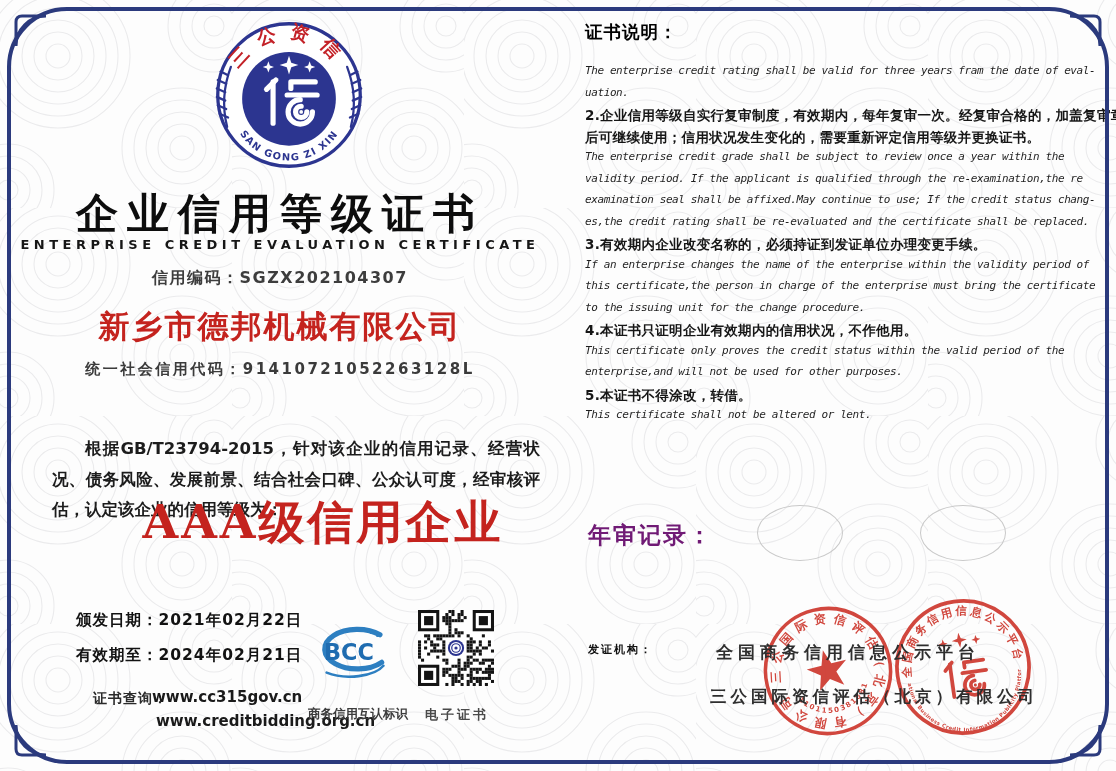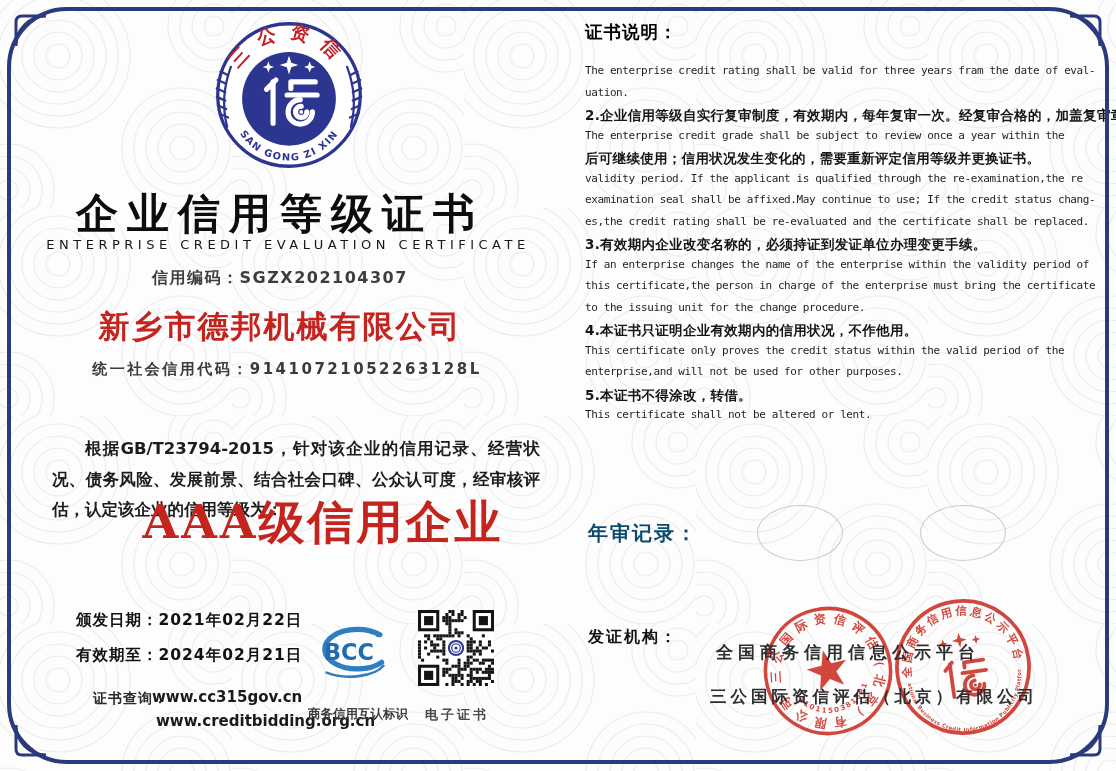--- a/index.html
+++ b/index.html
@@ -16,34 +16,34 @@
   .layer{position:absolute;left:0;top:0;width:100%;height:100%;z-index:2;}
 
   
   .logo-wrap{left:214px;top:20px;width:150px;height:150px;}
   .cert-title{
     left:0;top:186px;width:560px;text-align:center;
     font-family:"DejaVu Serif","Liberation Serif",serif;
     font-weight:900;font-size:42px;letter-spacing:9px;color:#0d0d0d;white-space:nowrap;
   }
   .cert-subtitle{
-    left:8px;top:237px;width:560px;text-align:center;
-    font-weight:normal;font-size:13px;letter-spacing:4.5px;color:#161616;white-space:nowrap;
+    left:0;top:237px;width:560px;text-align:center;
+    font-weight:bold;font-size:13px;letter-spacing:4.5px;color:#161616;white-space:nowrap;
   }
   .credit-code{
     left:0;top:268px;width:560px;text-align:center;
     font-weight:bold;font-size:16px;letter-spacing:1.5px;color:#3d3d3d;
   }
   .company-name{
     left:0;top:306px;width:560px;text-align:center;
     font-weight:bold;font-size:31px;letter-spacing:2px;color:#c4231e;white-space:nowrap;
   }
   .uscc{
     left:0;top:360px;width:560px;text-align:center;
-    font-weight:bold;font-size:15px;letter-spacing:2.5px;color:#3b3b3b;padding-left:7px;
+    font-weight:bold;font-size:15px;letter-spacing:2.5px;color:#3b3b3b;
   }
   .statement{
     left:52px;top:394px;width:488px;
     font-size:16.5px;font-weight:600;line-height:1.85;color:#1c1c1c;
     text-align:justify;text-indent:2em;margin-top:40px;
   }
   .rating{
     left:0;top:492px;width:560px;text-align:center;
     font-family:"DejaVu Serif","Liberation Serif",serif;
     font-weight:900;font-size:46px;letter-spacing:3px;color:#c4231e;white-space:nowrap;margin-left:43px;
@@ -58,26 +58,26 @@
   .qr-wrap{left:418px;top:610px;width:76px;height:76px;}
   .qr-caption{left:414px;top:706px;width:86px;text-align:center;font-size:13px;color:#4a4a4a;letter-spacing:3px;font-weight:600;}
 
   
   .notes-heading{left:585px;top:20px;font-size:17.5px;font-weight:bold;color:#000;letter-spacing:1px;}
   .notes{left:585px;top:64px;width:515px;}
   .note-line{height:21.5px;white-space:nowrap;overflow:visible;}
   .note-line.zh{font-size:13.5px;font-weight:600;color:#161616;letter-spacing:0.3px;}
   .note-line.en{
     font-family:"DejaVu Sans Mono","Liberation Mono",monospace;
-    font-size:11px;letter-spacing:-0.4px;color:#1f1f1f;
-  }
-  .review-label{left:588px;top:520px;font-size:20px;font-weight:bold;color:#0c4a6e;letter-spacing:2px;}
+    font-size:11px;letter-spacing:-0.4px;color:#1f1f1f;font-style:italic;
+  }
+  .review-label{left:588px;top:520px;font-size:23px;font-weight:bold;color:#701a75;letter-spacing:2px;}
   .review-ellipse{border:1.5px solid #c9c9c9;border-radius:50%;width:84px;height:54px;background:transparent;}
   .re1{left:757px;top:505px;} .re2{left:920px;top:505px;}
-  .issuer-label{left:588px;top:627px;font-size:16px;font-weight:bold;color:#111;letter-spacing:2px;z-index:4;}
+  .issuer-label{left:588px;top:642px;font-size:11px;font-weight:bold;color:#111;letter-spacing:2px;z-index:4;}
   .issuer-name1{left:716px;top:641px;font-size:17px;font-weight:bold;letter-spacing:5px;color:#2e2e2e;z-index:4;white-space:nowrap;}
   .issuer-name2{left:710px;top:686px;font-size:16.5px;font-weight:bold;letter-spacing:4px;color:#2e2e2e;z-index:4;white-space:nowrap;}
   .stamp{opacity:0.93;z-index:2;}
   .stamp-a{left:757px;top:600px;width:142px;height:142px;transform:rotate(-14deg);}
   .stamp-b{left:888px;top:592px;width:150px;height:150px;transform:rotate(-8deg);}
 </style>
 </head>
 <body>
 
 <div class="cert">
@@ -402,22 +402,22 @@
           <circle cx="37.5" cy="37.5" r="1.6" fill="#2c3590"></circle>
         </svg>
     </div>
     <div class="abs qr-caption">电子证书</div>
 
     <div class="abs notes-heading">证书说明：</div>
     <div class="abs notes">
       <div class="note-line en">The enterprise credit rating shall be valid for three years fram the date of eval-</div>
       <div class="note-line en">uation.</div>
       <div class="note-line zh">2.企业信用等级自实行复审制度，有效期内，每年复审一次。经复审合格的，加盖复审章</div>
+      <div class="note-line zh">后可继续使用；信用状况发生变化的，需要重新评定信用等级并更换证书。</div>
       <div class="note-line en">The enterprise credit grade shall be subject to review once a year within the</div>
-      <div class="note-line zh">后可继续使用；信用状况发生变化的，需要重新评定信用等级并更换证书。</div>
       <div class="note-line en">validity period. If the applicant is qualified through the re-examination,the re</div>
       <div class="note-line en">examination seal shall be affixed.May continue to use; If the credit status chang-</div>
       <div class="note-line en">es,the credit rating shall be re-evaluated and the certificate shall be replaced.</div>
       <div class="note-line zh">3.有效期内企业改变名称的，必须持证到发证单位办理变更手续。</div>
       <div class="note-line en">If an enterprise changes the name of the enterprise within the validity period of</div>
       <div class="note-line en">this certificate,the person in charge of the enterprise must bring the certificate</div>
       <div class="note-line en">to the issuing unit for the change procedure.</div>
       <div class="note-line zh">4.本证书只证明企业有效期内的信用状况，不作他用。</div>
       <div class="note-line en">This certificate only proves the credit status within the valid period of the</div>
       <div class="note-line en">enterprise,and will not be used for other purposes.</div>

